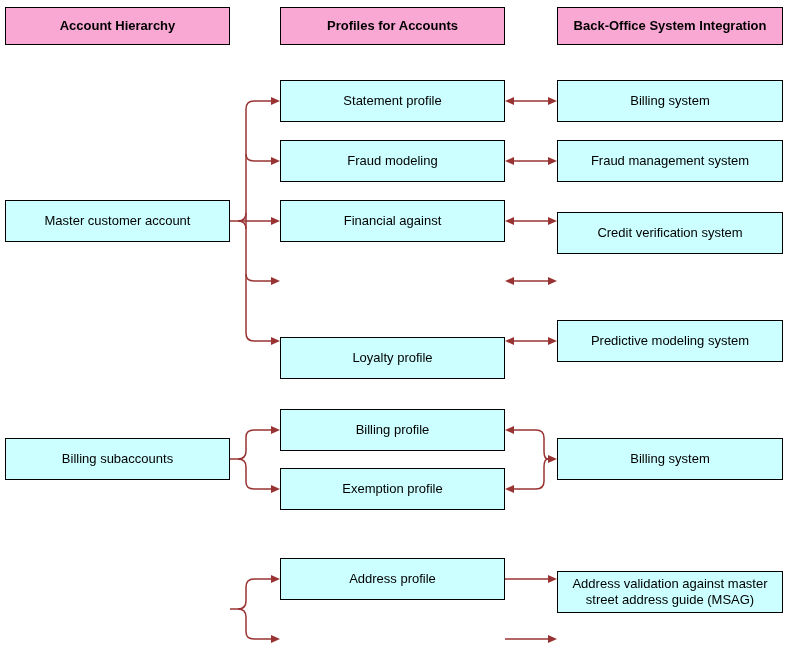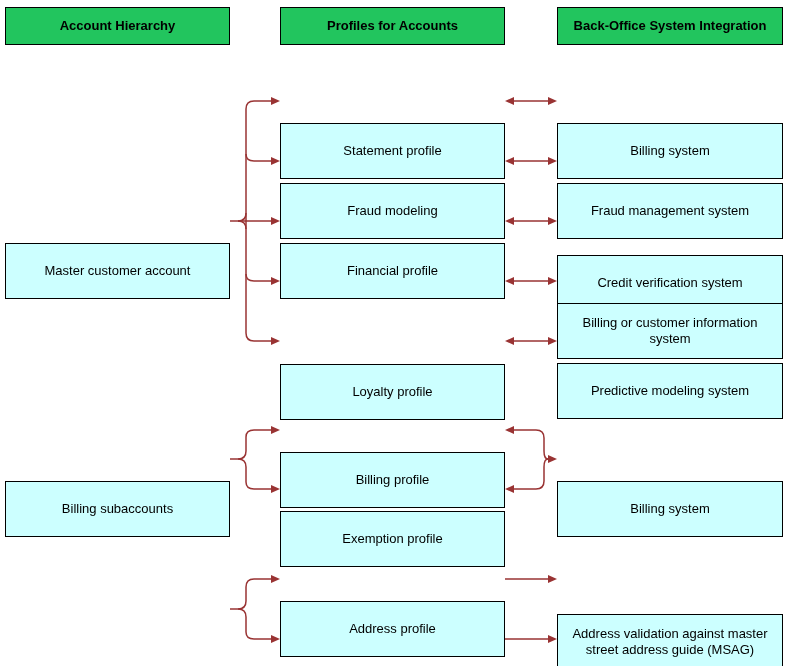--- a/index.html
+++ b/index.html
@@ -22,29 +22,28 @@
     display: flex;
     align-items: center;
     justify-content: center;
     text-align: center;
     font-size: 13px;
     line-height: 1.25;
     color: #000000;
     padding: 2px 8px;
   }
   .hdr {
-    background: #22c55e;
+    background: #f9a8d4;
     font-weight: bold;
     top: 7px;
     height: 38px;
   }
   .cell {
     background: #CCFFFF;
-    height: 56px;
-    margin-top: 43px;
+    height: 42px;
   }
   .col-a { left: 5px;   width: 225px; }
   .col-b { left: 280px; width: 225px; }
   .col-c { left: 557px; width: 226px; }
 </style>
 </head>
 <body>
 
 <div class="stage">
 
@@ -124,27 +123,26 @@
   </svg>
 
   <div class="box hdr col-a">Account Hierarchy</div>
   <div class="box hdr col-b">Profiles for Accounts</div>
   <div class="box hdr col-c">Back-Office System Integration</div>
 
   <div class="box cell col-a" style="top:200px">Master customer account</div>
 
   <div class="box cell col-b" style="top:80px">Statement profile</div>
   <div class="box cell col-b" style="top:140px">Fraud modeling</div>
-  <div class="box cell col-b" style="top:200px">Financial profile</div>
-  <div class="box cell col-b" style="top:321px">Loyalty profile</div>
+  <div class="box cell col-b" style="top:200px">Financial against</div>
+  <div class="box cell col-b" style="top:337px">Loyalty profile</div>
 
   <div class="box cell col-c" style="top:80px">Billing system</div>
   <div class="box cell col-c" style="top:140px">Fraud management system</div>
   <div class="box cell col-c" style="top:212px">Credit verification system</div>
-  <div class="box cell col-c" style="top:260px">Billing or customer information system</div>
   <div class="box cell col-c" style="top:320px">Predictive modeling system</div>
 
   <div class="box cell col-a" style="top:438px">Billing subaccounts</div>
   <div class="box cell col-b" style="top:409px">Billing profile</div>
   <div class="box cell col-b" style="top:468px">Exemption profile</div>
   <div class="box cell col-c" style="top:438px">Billing system</div>
 
   <div class="box cell col-b" style="top:558px">Address profile</div>
   <div class="box cell col-c" style="top:571px">Address validation against master street address guide (MSAG)</div>
 

